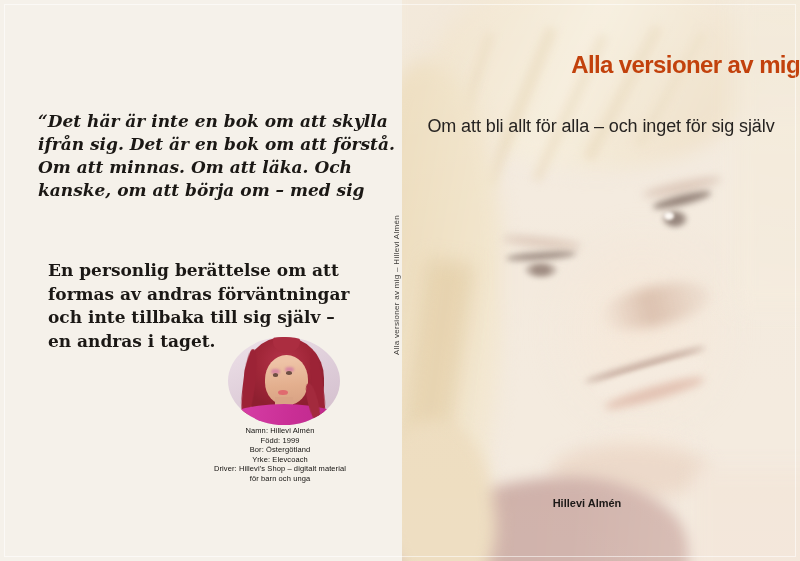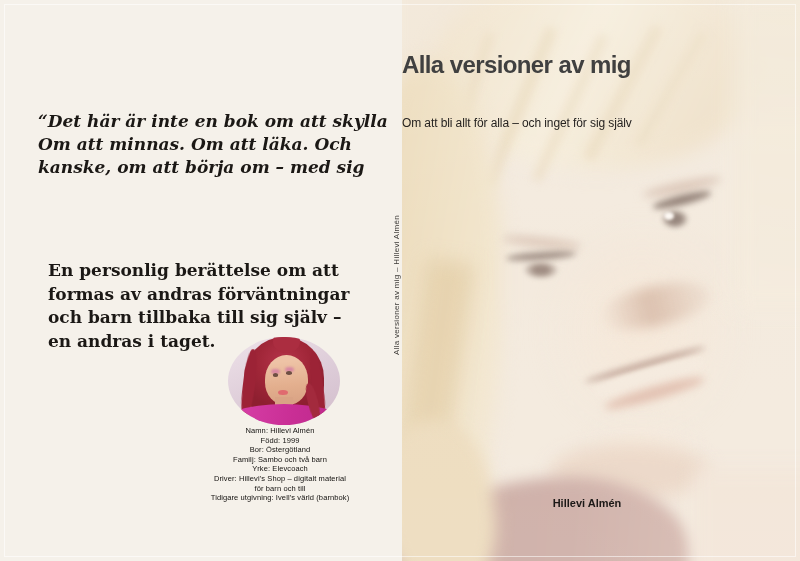--- a/index.html
+++ b/index.html
@@ -96,48 +96,49 @@
     background:radial-gradient(closest-side,#f6e9da,rgba(246,233,218,0));filter:blur(8px);}
   .ph-neck{left:148px;top:444px;width:160px;height:56px;border-radius:50%;background:#e9d2c0;filter:blur(9px);opacity:.85;}
   .ph-shirt{left:-15px;bottom:-28px;width:305px;height:112px;border-radius:60% 40% 0 0/100% 70% 0 0;
     background:linear-gradient(95deg,#c8a69d 0%,#cbaaa2 60%,#d4b6ac 100%);filter:blur(7px);}
   .ph-hair-shirt{left:-18px;top:420px;width:110px;height:175px;transform:rotate(-8deg);border-radius:45%;
     background:#ecdaba;filter:blur(8px);}
   .ph-brlight{left:292px;top:468px;width:150px;height:120px;background:#f2e4d6;filter:blur(10px);}
   .ph-veil{inset:0;background:linear-gradient(rgba(255,255,255,.20),rgba(255,255,255,.06) 45%,rgba(255,255,255,.12));}
 
   .title{
-    position:absolute;left:0;right:0;top:52px;margin:0;text-align:left;z-index:10;
-    font-weight:bold;font-size:24px;line-height:1.1;letter-spacing:-.6px;color:#404040;
+    position:absolute;left:0;right:0;top:52px;margin:0;text-align:right;z-index:10;
+    font-weight:bold;font-size:24px;line-height:1.1;letter-spacing:-.6px;color:#c2410c;
   }
   .subtitle{
-    position:absolute;left:0;right:0;top:116px;z-index:10;
-    font-size:12px;letter-spacing:-.1px;color:#262321;
+    position:absolute;left:0;right:0;top:116px;text-align:center;z-index:10;
+    font-size:18px;letter-spacing:-.1px;color:#262321;
   }
   .front-author{
     position:absolute;left:0;right:28px;top:497px;text-align:center;z-index:10;
     font-weight:bold;font-size:11px;color:#1c1917;
   }
 </style>
 </head>
 <body>
 
 <div class="cover">
 
   <section class="back">
     <div class="quote">
       <div>“Det här är inte en bok om att skylla</div>
+      <div>ifrån sig. Det är en bok om att förstå.</div>
       <div>Om att minnas. Om att läka. Och</div>
       <div>kanske, om att börja om – med sig</div>
     </div>
 
     <div class="desc">
       <div>En personlig berättelse om att</div>
       <div>formas av andras förväntningar</div>
-      <div>och barn tillbaka till sig själv –</div>
+      <div>och inte tillbaka till sig själv –</div>
       <div>en andras i taget.</div>
     </div>
 
     <div class="pp">
       <div class="pp-bg"></div>
       <div class="pp-hair"></div>
       <div class="pp-bun"></div>
       <div class="pp-strandL"></div>
       <div class="pp-strandR"></div>
       <div class="pp-face"></div>
@@ -148,25 +149,23 @@
       <div class="pp-lips"></div>
       <div class="pp-neck"></div>
       <div class="pp-shirt"></div>
       <div class="pp-strandR2"></div>
     </div>
 
     <div class="facts">
       <div>Namn: Hillevi Almén</div>
       <div>Född: 1999</div>
       <div>Bor: Östergötland</div>
-      <div>Familj: Sambo och två barn</div>
       <div>Yrke: Elevcoach</div>
       <div>Driver: Hillevi’s Shop – digitalt material</div>
-      <div>för barn och till</div>
-      <div>Tidigare utgivning: Ivell’s värld (barnbok)</div>
+      <div>för barn och unga</div>
     </div>
   </section>
 
   <span class="spine-text">Alla versioner av mig – Hillevi Almén</span>
 
   <section class="front">
     <div class="photo">
       <div class="ph-top"></div>
       <div class="ph-bangs"></div>
       <div class="ph-streak1"></div>

